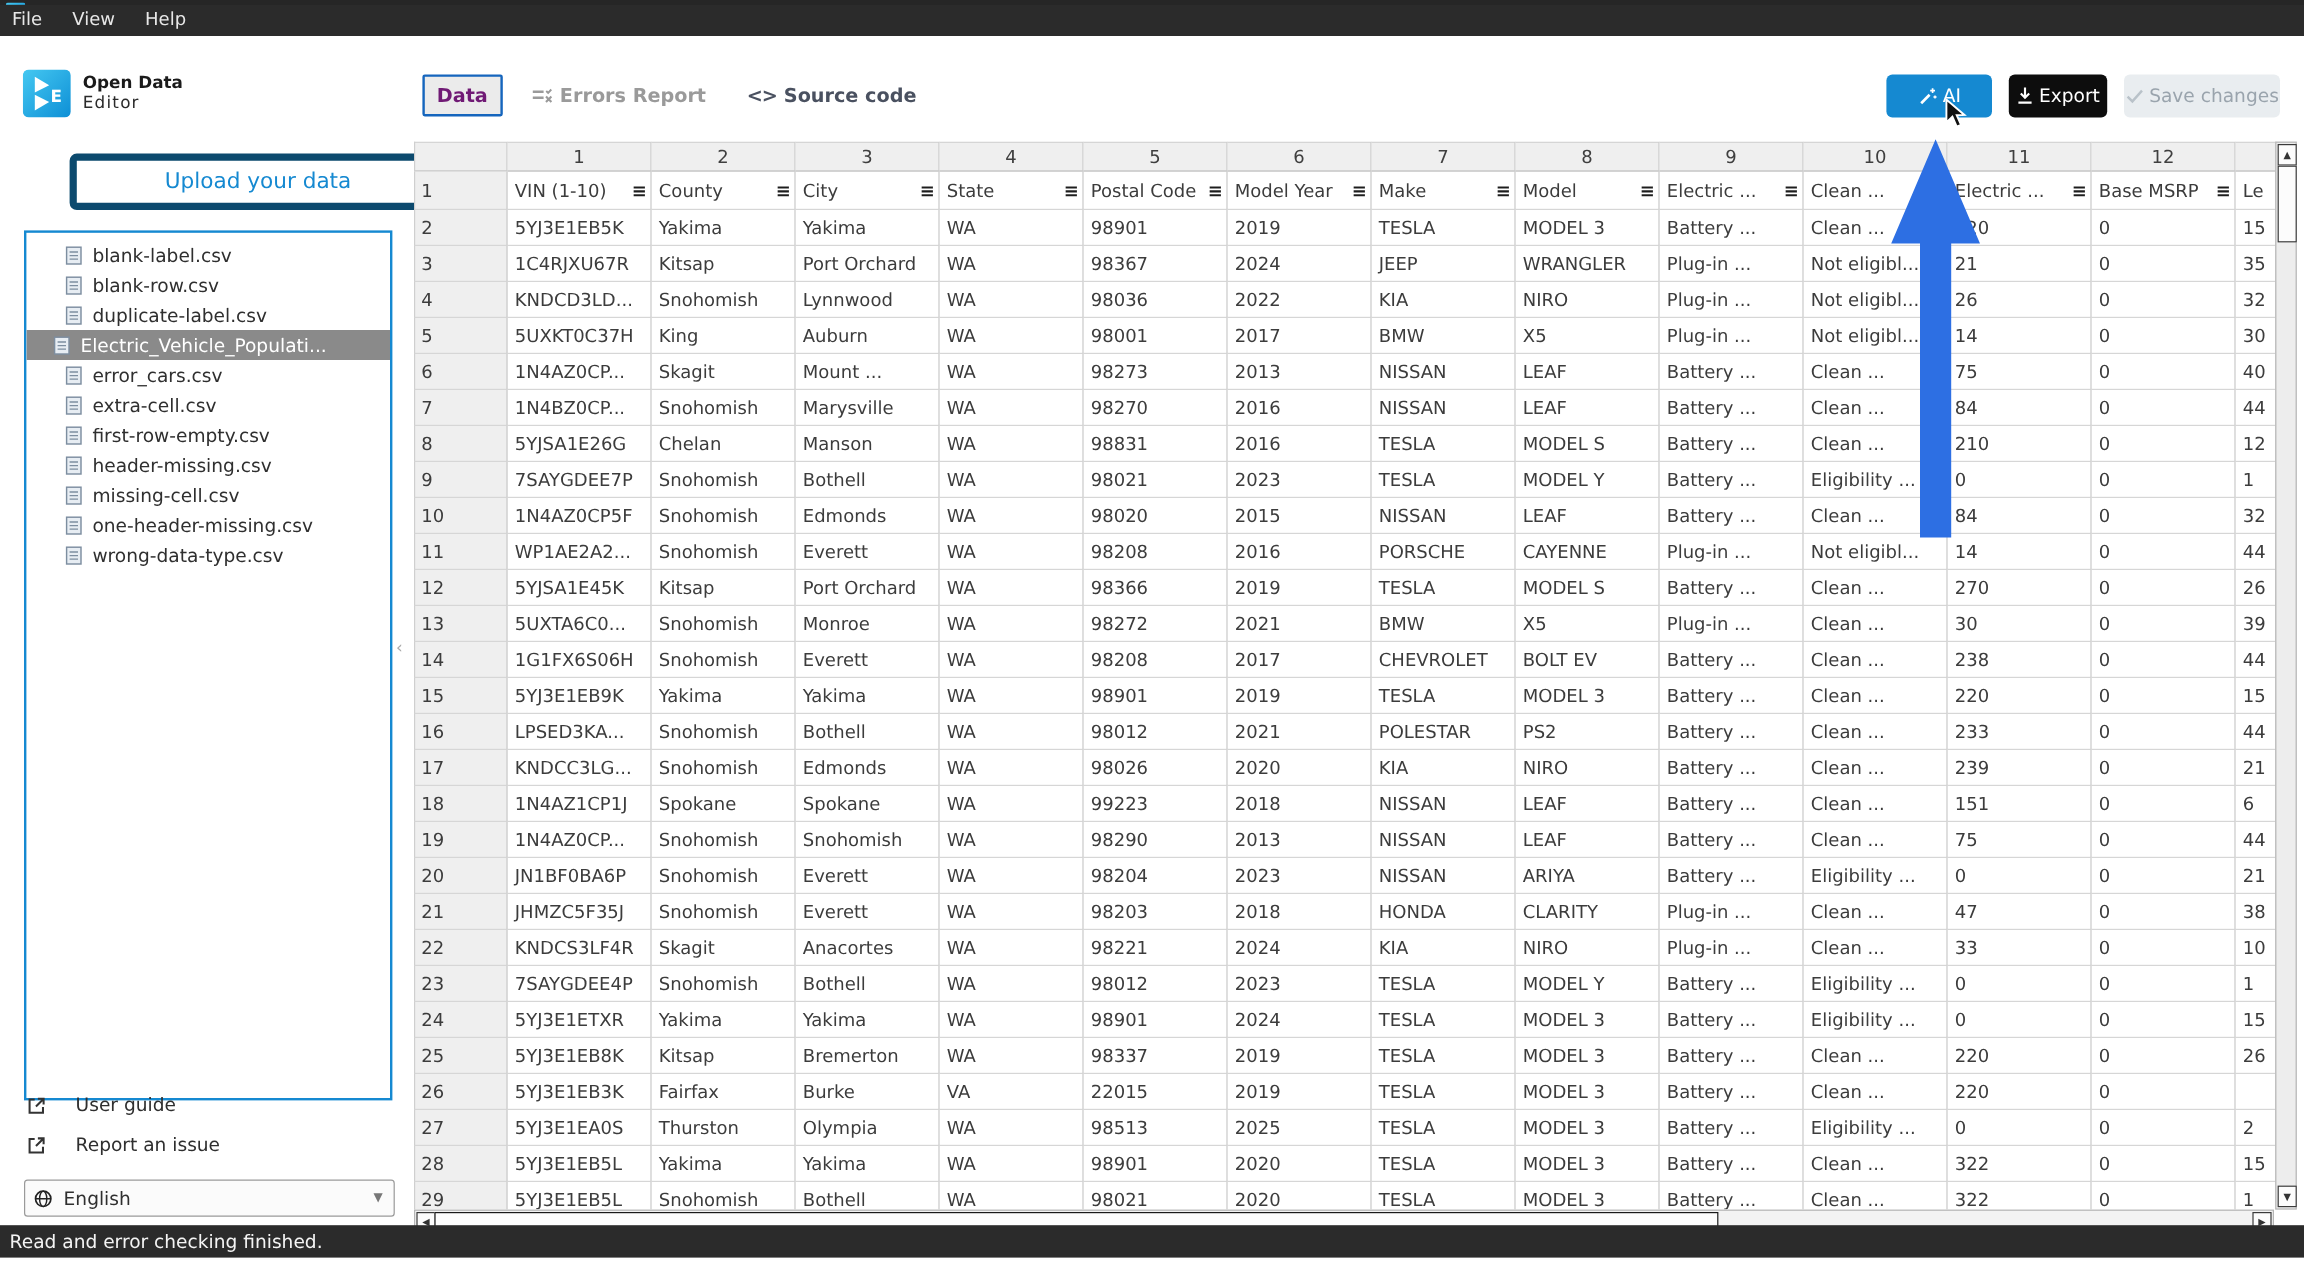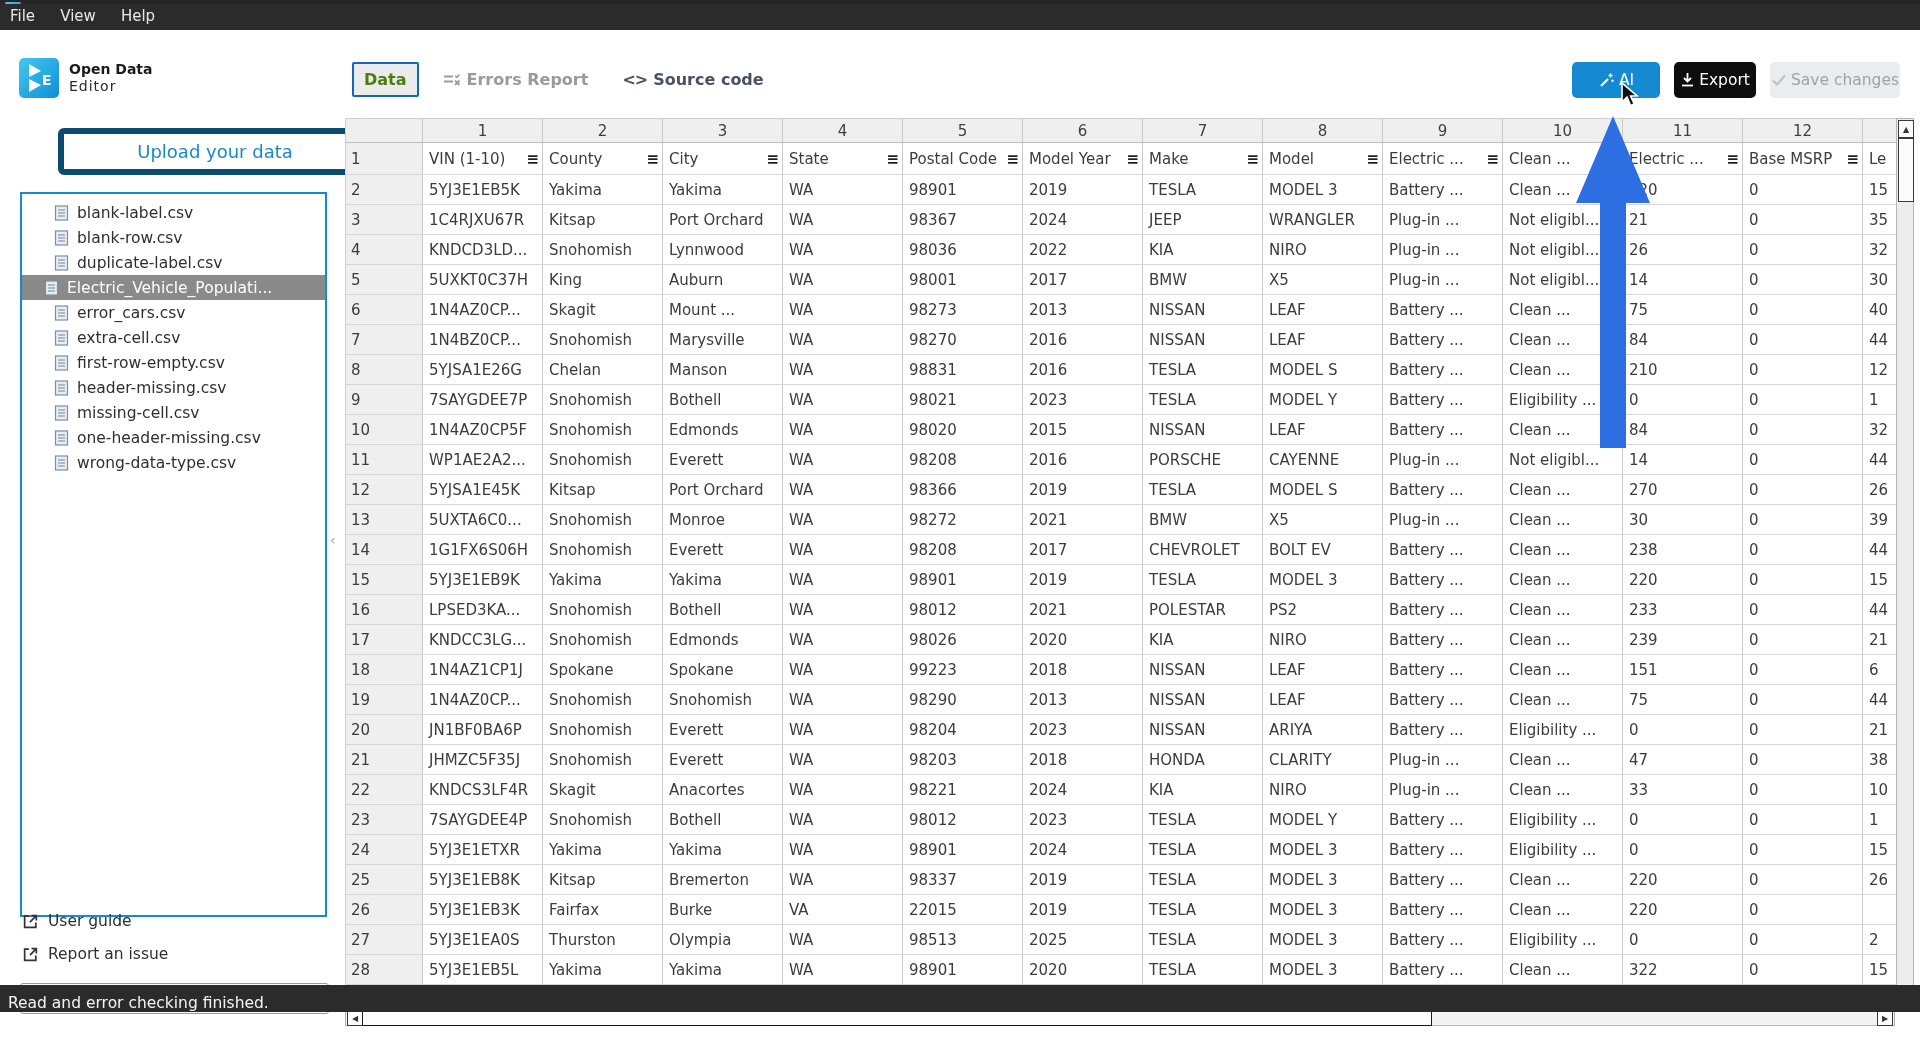--- a/index.html
+++ b/index.html
@@ -27,35 +27,35 @@
   .upload-btn{position:absolute;left:18px;top:82px;width:302px;height:35px;background:#fff;
     border:6px solid #0c4a6e;border-radius:6px;color:#1589d1;font-size:18px;
     display:flex;align-items:center;justify-content:center;cursor:pointer;margin-left:40px;}
   .file-list{position:absolute;left:20px;top:146px;width:303px;height:715px;
     border:2px solid #1589d1;background:#fff;overflow:hidden;padding-top:6px;}
   .file-item{display:flex;align-items:center;gap:8px;height:25px;padding-left:32px;
     font-size:15.5px;color:#2f2f2f;white-space:nowrap;cursor:pointer;}
   .file-item .ficon{display:flex;width:15px;height:16px;flex:none;}
   .file-item.selected{background:#8a8a8a;color:#fff;padding-left:22px;}
   .side-footer{position:absolute;left:22px;top:866px;}
-  .side-link{display:flex;align-items:center;gap:9px;font-size:15.5px;color:#2f2f2f;
+  .side-link{display:flex;align-items:center;gap:24px;font-size:15.5px;color:#2f2f2f;
     margin-bottom:15px;cursor:pointer;}
   .lang-select{position:absolute;left:20px;top:937px;width:300px;height:29px;
     border:1px solid #9a9a9a;border-radius:3px;background:#fbfbfb;display:flex;
     align-items:center;gap:9px;padding-left:7px;font-size:15.5px;color:#2f2f2f;cursor:pointer;}
   .lang-select .caret{margin-left:auto;margin-right:9px;color:#777;font-size:10px;}
   .splitter{position:absolute;left:330px;top:528px;width:8px;height:24px;color:#aaa;
     font-size:14px;line-height:24px;}
 
   
   .toolbar{position:absolute;left:345px;top:46px;width:1575px;height:66px;background:#fff;}
   .tabs{position:absolute;left:7px;top:16px;display:flex;align-items:center;gap:14px;}
   .tab{display:flex;align-items:center;gap:6px;font-size:16px;font-weight:bold;
     padding:6px 10px;cursor:pointer;white-space:nowrap;}
-  .tab.active{border:2px solid #1565bd;background:#ebebeb;color:#4d7c0f;border-radius:2px;}
+  .tab.active{border:2px solid #1565bd;background:#ebebeb;color:#701a75;border-radius:2px;}
   .tab.muted{color:#9a9a9a;}
   .tab.dark{color:#4a5160;}
   .tab .ticon{display:flex;}
   .tab .srcglyph{font-weight:bold;letter-spacing:-1px;}
   .actions{position:absolute;right:20px;top:16px;display:flex;gap:14px;align-items:center;}
   .btn{height:36px;border-radius:5px;display:flex;align-items:center;justify-content:center;
     gap:4px;font-size:15.5px;cursor:pointer;white-space:nowrap;}
   .btn-ai{width:88px;background:#1589d1;color:#fff;}
   .btn-export{width:82px;background:#0d0d0d;color:#fff;}
   .btn-save{width:130px;background:#e9edf0;color:#9aa4ad;cursor:default;}
@@ -89,22 +89,22 @@
   .hscroll{position:absolute;left:345px;top:1008px;width:1550px;height:18px;
     background:#f3f3f3;border:1px solid #b5b5b5;box-sizing:border-box;}
   .hscroll .sbtn{position:absolute;top:1px;width:14px;height:14px;background:#fcfcfc;
     border:1px solid #3a3a3a;font-size:8px;color:#333;display:flex;align-items:center;
     justify-content:center;cursor:pointer;}
   .hscroll .left{left:1px;} .hscroll .right{right:1px;}
   .hscroll .hthumb{position:absolute;left:16px;top:1px;width:1068px;height:14px;
     background:#fdfdfd;border:1px solid #1a1a1a;cursor:pointer;}
 
   
-  .statusbar{position:absolute;left:0;top:985px;width:1920px;height:27px;background:#2b2b2b;
-    color:#f4f4f4;font-size:15.5px;display:flex;align-items:flex-end;padding-left:8px;
+  .statusbar{position:absolute;left:0;top:1021px;width:1920px;height:27px;background:#2b2b2b;
+    color:#f4f4f4;font-size:15.5px;display:flex;align-items:center;padding-left:8px;
     box-sizing:border-box;}
 
   
   .annot{position:absolute;left:0;top:0;pointer-events:none;z-index:40;}
   .cursor{position:absolute;left:1620px;top:82px;z-index:50;pointer-events:none;}
 </style>
 </head>
 <body>
 
 <div class="screen">

